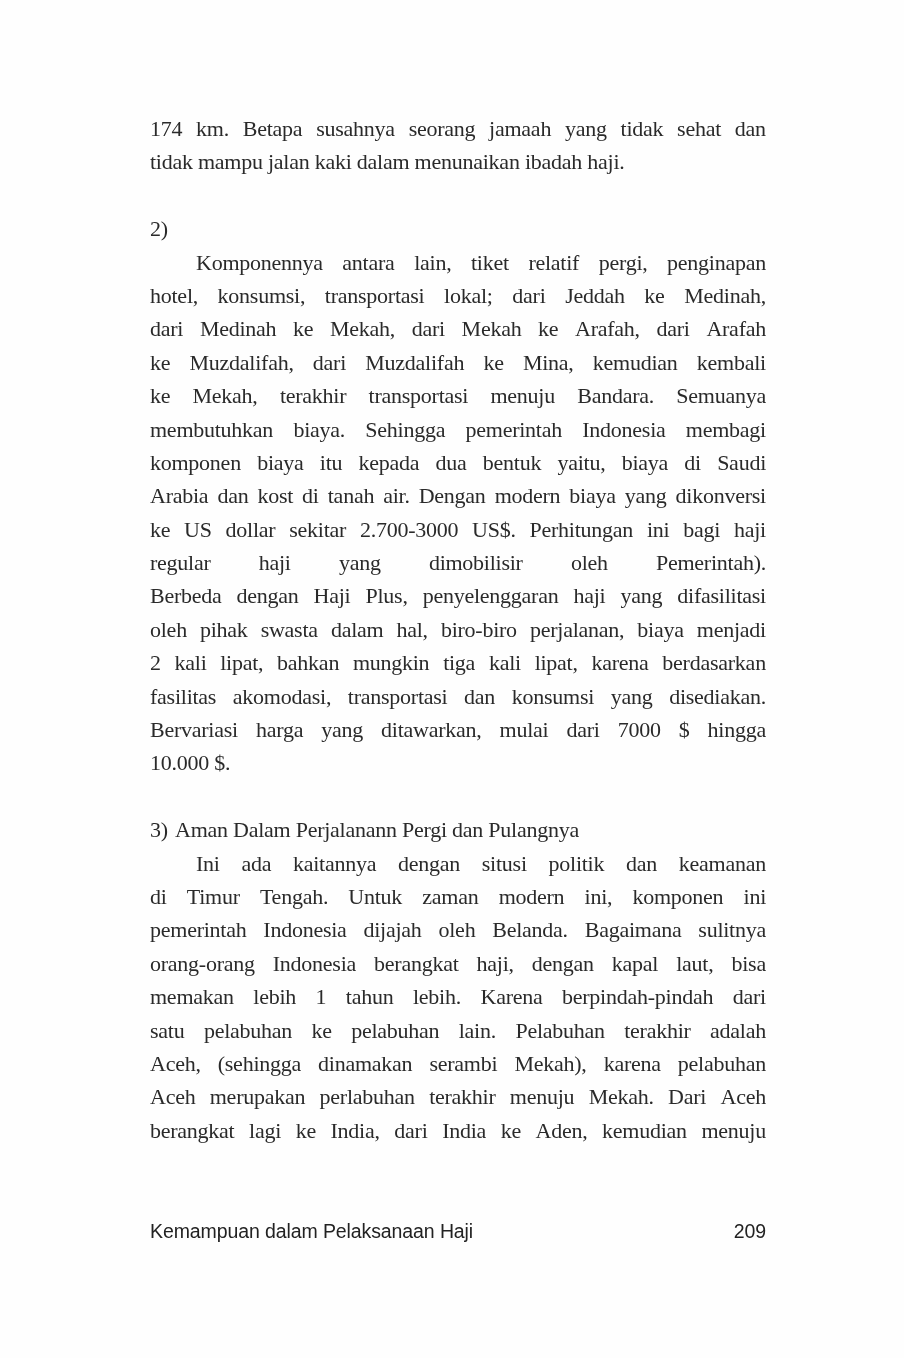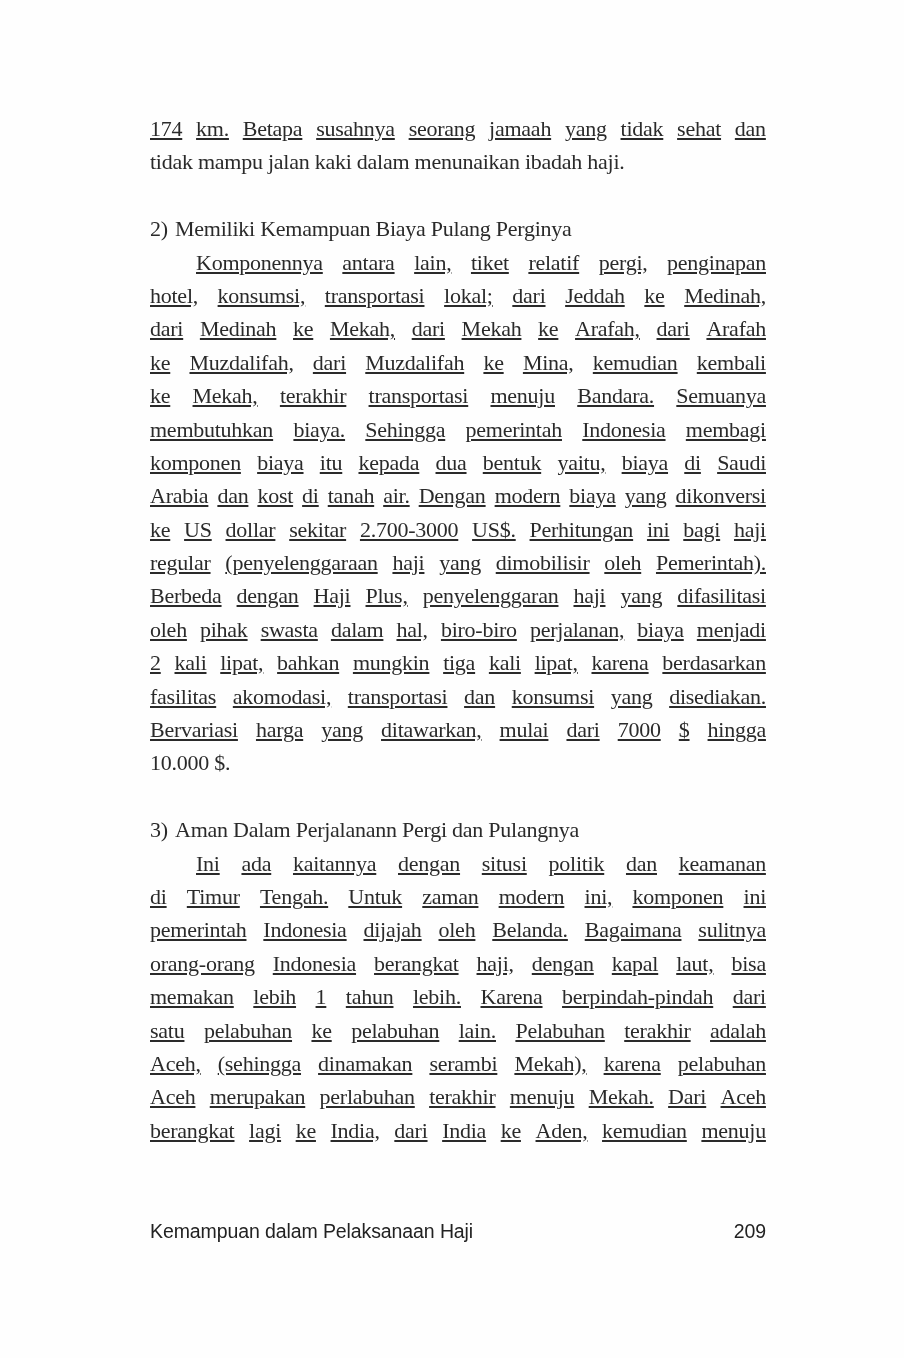--- a/index.html
+++ b/index.html
@@ -25,21 +25,20 @@
   }
   .line {
     height: 33.4px;
     line-height: 33.4px;
     text-align: left;
     white-space: nowrap;
   }
   .line.just {
     display: flex;
     justify-content: space-between;
-    text-decoration: underline;
   }
   .line.indent { padding-left: 46px; align-items: center; }
   .spacer { height: 33.4px; }
   .heading {
     display: flex;
     height: 33.4px;
     line-height: 33.4px;
     white-space: nowrap;
   }
   .hnum {
@@ -83,21 +82,20 @@
           </div>
           <div class="line">tidak mampu jalan kaki dalam menunaikan ibadah haji.</div>
         </div>
     </section>
 
     <div class="spacer"></div>
 
     <section>
       <div class="heading">
         <span class="hnum">2)</span>
-        <span class="htitle">Memiliki Kemampuan Biaya Pulang Perginya</span>
       </div>
       <div class="para">
           <div class="line just indent">
             <span>Komponennya</span>
             <span>antara</span>
             <span>lain,</span>
             <span>tiket</span>
             <span>relatif</span>
             <span>pergi,</span>
             <span>penginapan</span>
@@ -183,21 +181,20 @@
             <span>sekitar</span>
             <span>2.700-3000</span>
             <span>US$.</span>
             <span>Perhitungan</span>
             <span>ini</span>
             <span>bagi</span>
             <span>haji</span>
           </div>
           <div class="line just">
             <span>regular</span>
-            <span>(penyelenggaraan</span>
             <span>haji</span>
             <span>yang</span>
             <span>dimobilisir</span>
             <span>oleh</span>
             <span>Pemerintah).</span>
           </div>
           <div class="line just">
             <span>Berbeda</span>
             <span>dengan</span>
             <span>Haji</span>

